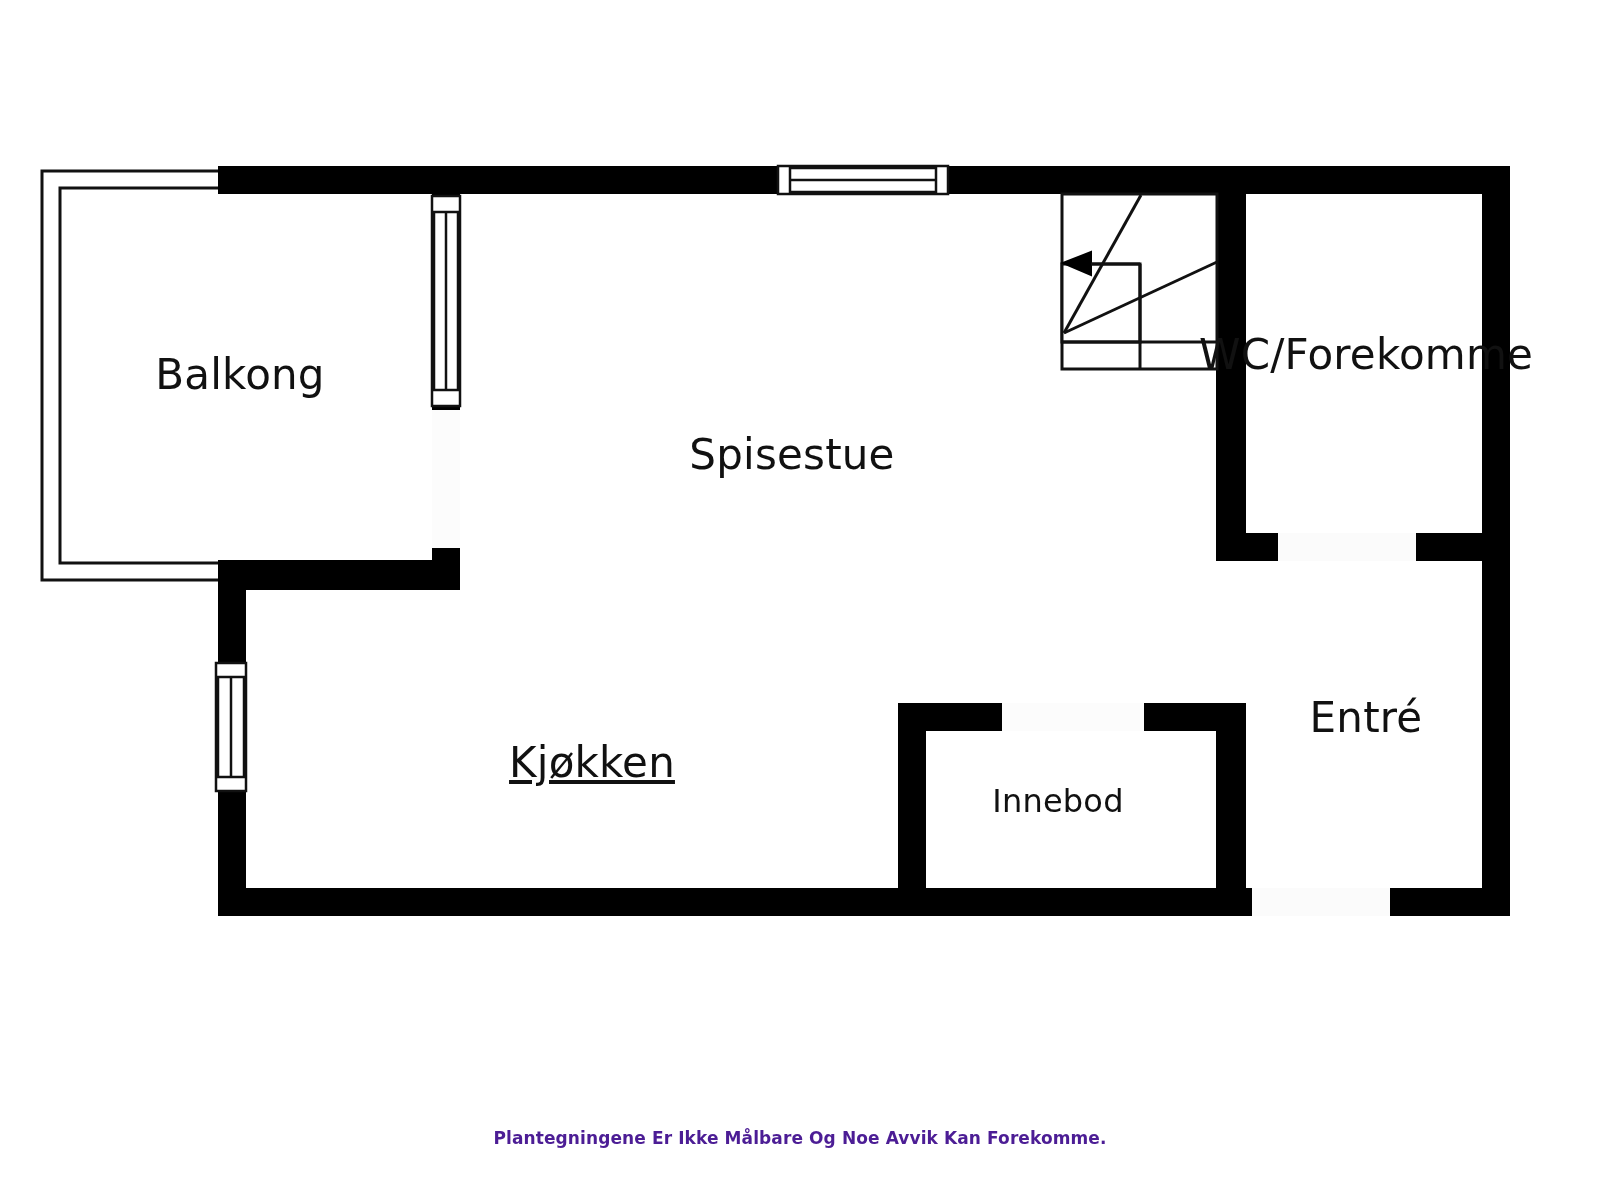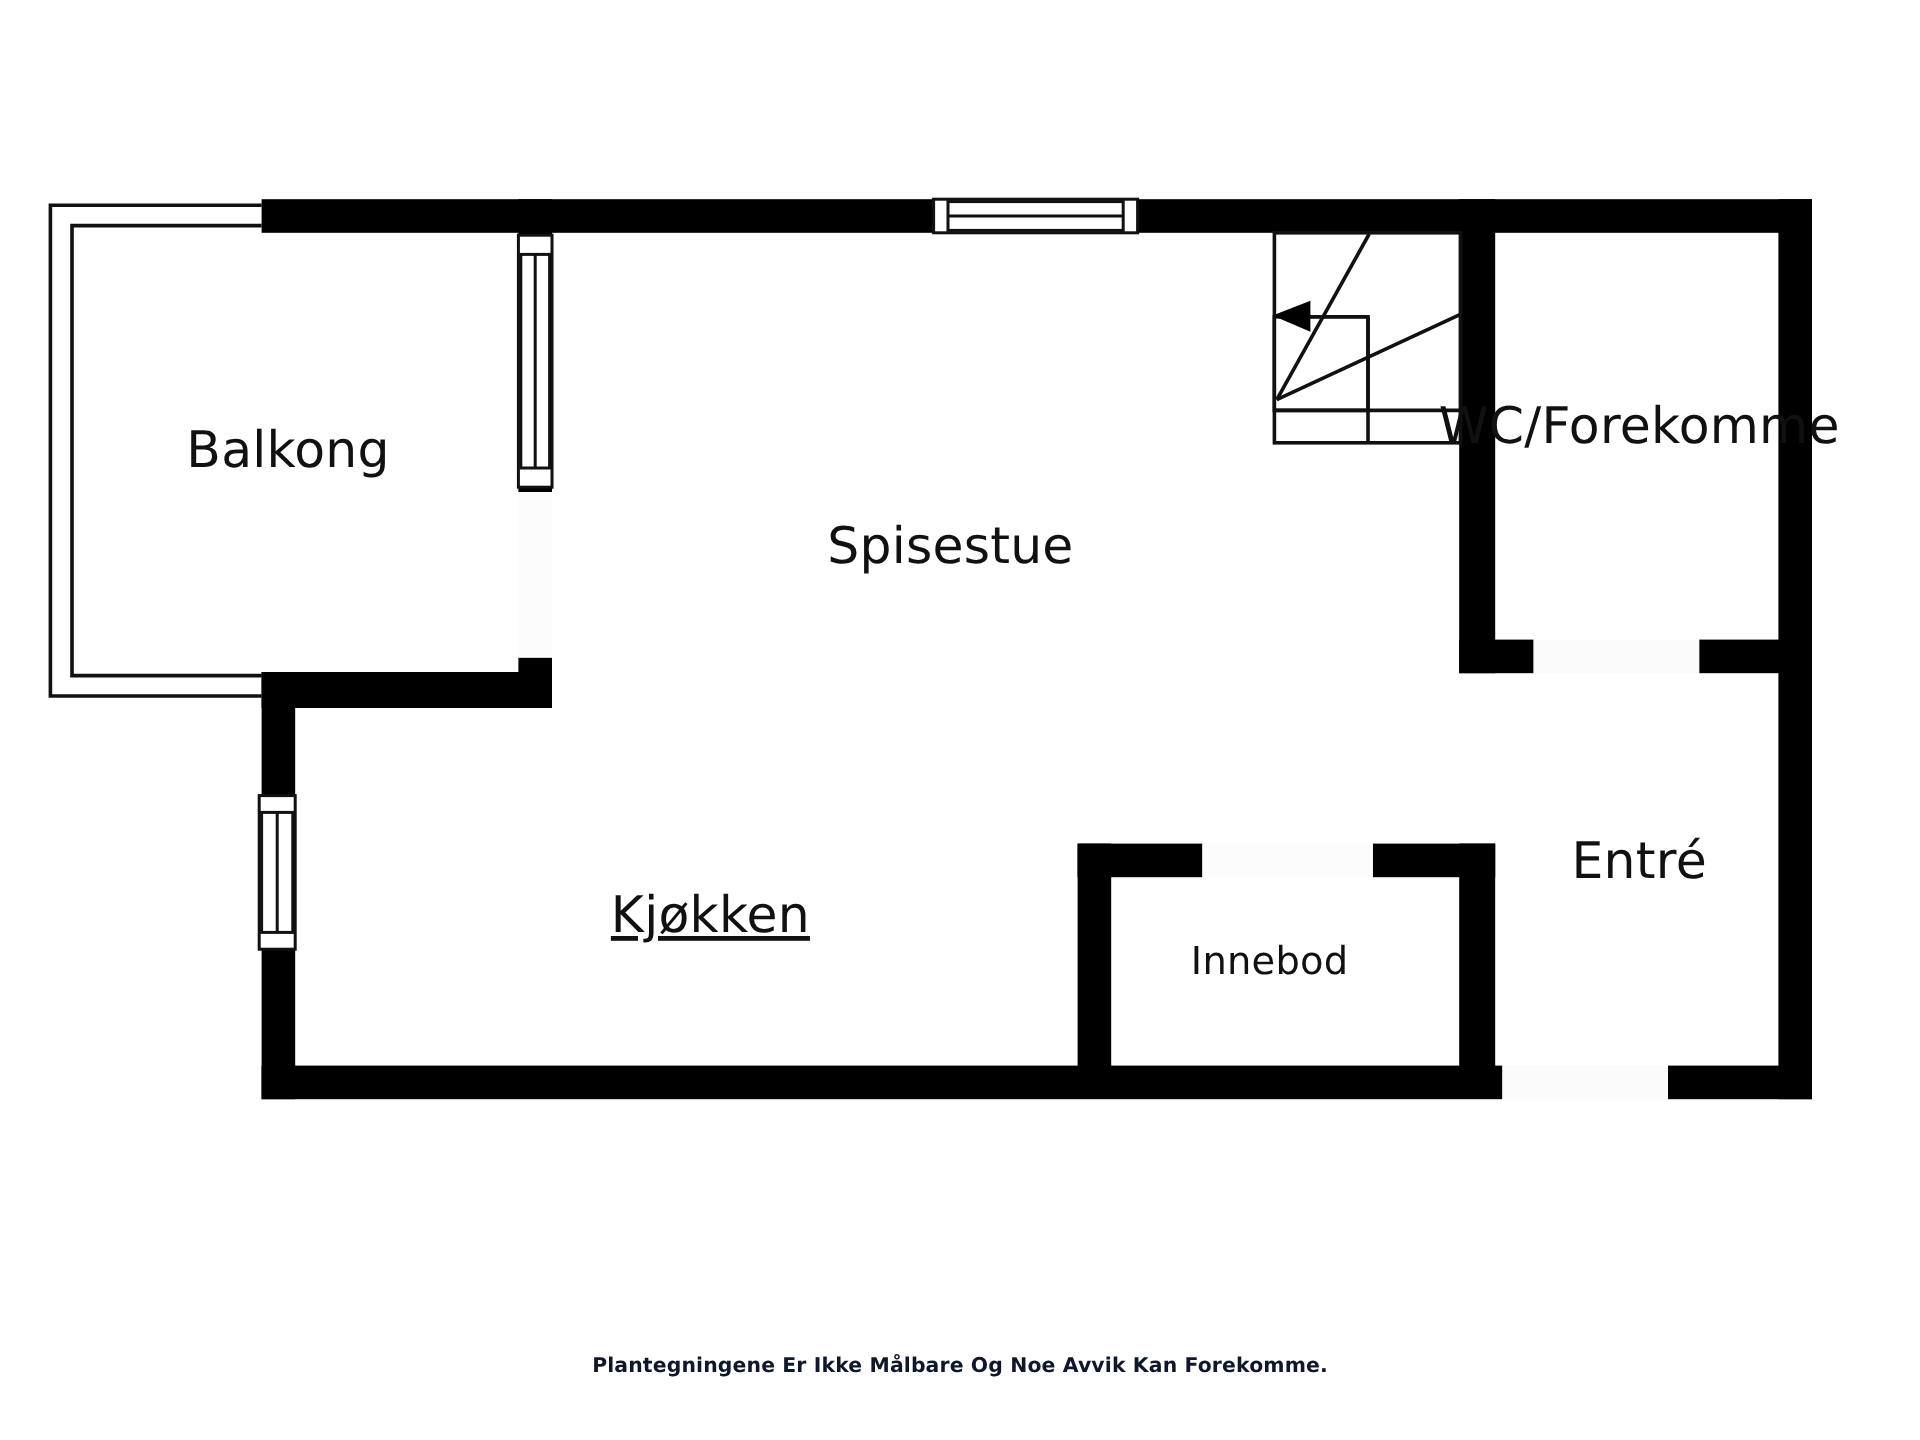--- a/index.html
+++ b/index.html
@@ -35,21 +35,21 @@
     letter-spacing: 0.2px;
     line-height: 1;
   }
   .label-lg { font-size: 42px; }
   .label-md { font-size: 32px; }
   .caption {
     position: absolute;
     left: 50%;
     transform: translateX(-50%);
     font-size: 17px;
-    color: #0f172a;
+    color: #4c1d95;
     white-space: nowrap;
     font-weight: 600;
     letter-spacing: 0.1px;
   }
 </style>
 </head>
 <body>
 
 <div id="plan-root">
 

